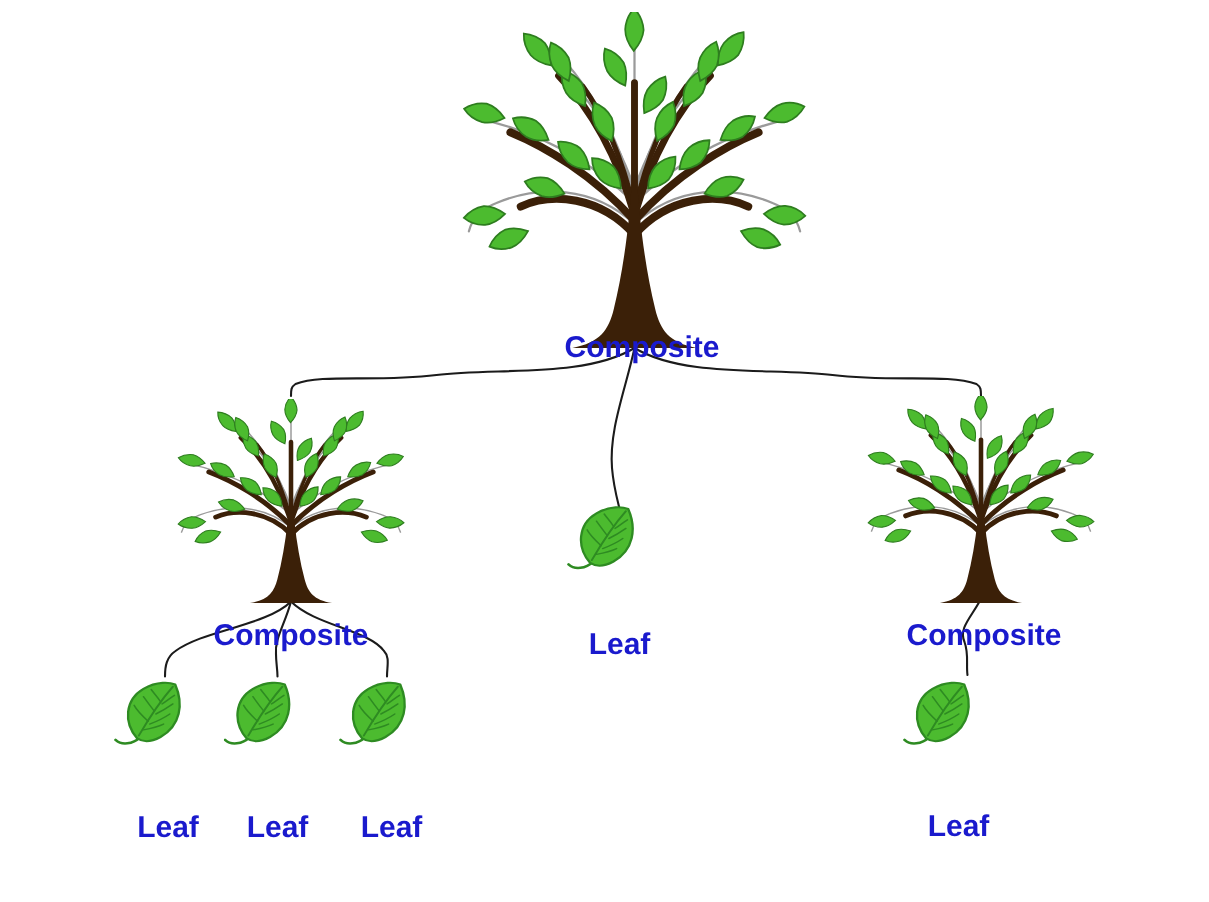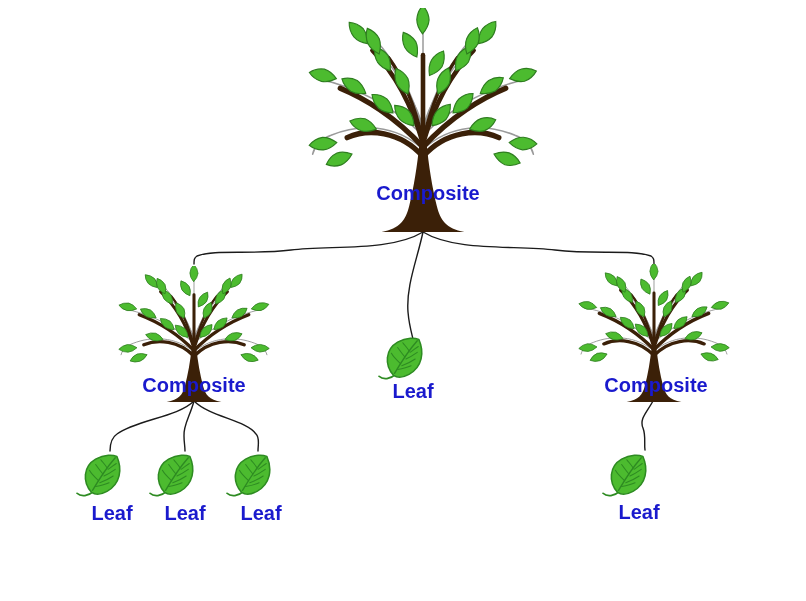--- a/index.html
+++ b/index.html
@@ -6,21 +6,21 @@
   .canvas{
     position:relative;width:806px;height:601px;background:#ffffff;
     overflow:hidden;font-family:"Liberation Sans",sans-serif;
   }
   .edges{position:absolute;left:0;top:0;width:806px;height:601px;}
   .edge{fill:none;stroke:var(--edge,#1b1b1b);stroke-width:1.4;stroke-linecap:round;}
   .node-icon{position:absolute;display:block;}
   .label{
     position:absolute;transform:translate(-50%,-50%);
     font-weight:bold;font-size:20px;line-height:1;
-    color:var(--label,#1a1acd);white-space:nowrap;z-index:5;
+    color:var(--label,#1a1acd);white-space:nowrap;z-index:5;margin-top:39px;
   }
   
   .trunk{fill:#3b2008;}
   .branch{fill:none;stroke:#3b2008;stroke-linecap:round;}
   .twig{fill:none;stroke:#9a9a9a;stroke-width:1.3;stroke-linecap:round;}
   .tl{fill:#4cbb2f;stroke:#2e7d1f;stroke-width:1;}
   .leafbody{fill:#4cbb2f;stroke:#2e8b22;stroke-width:3;stroke-linejoin:round;}
   .vein{fill:none;stroke:#2e8b22;stroke-linecap:round;}
 </style>
 </head>

